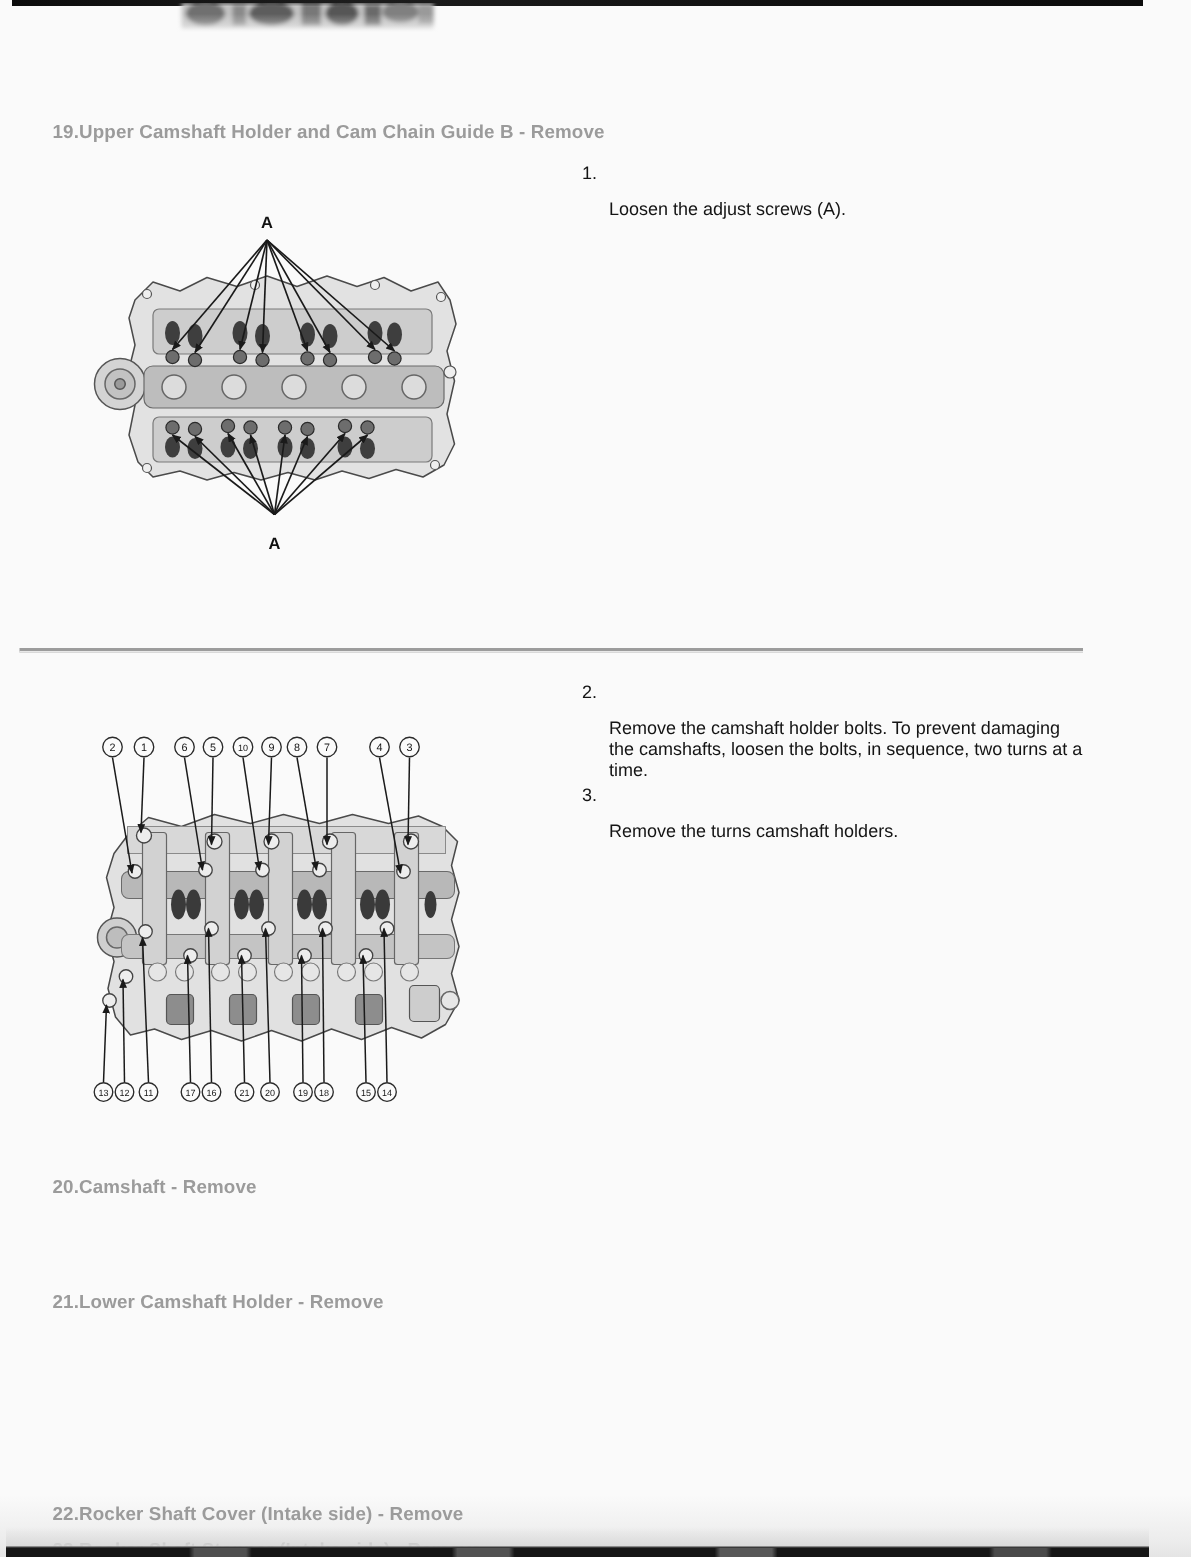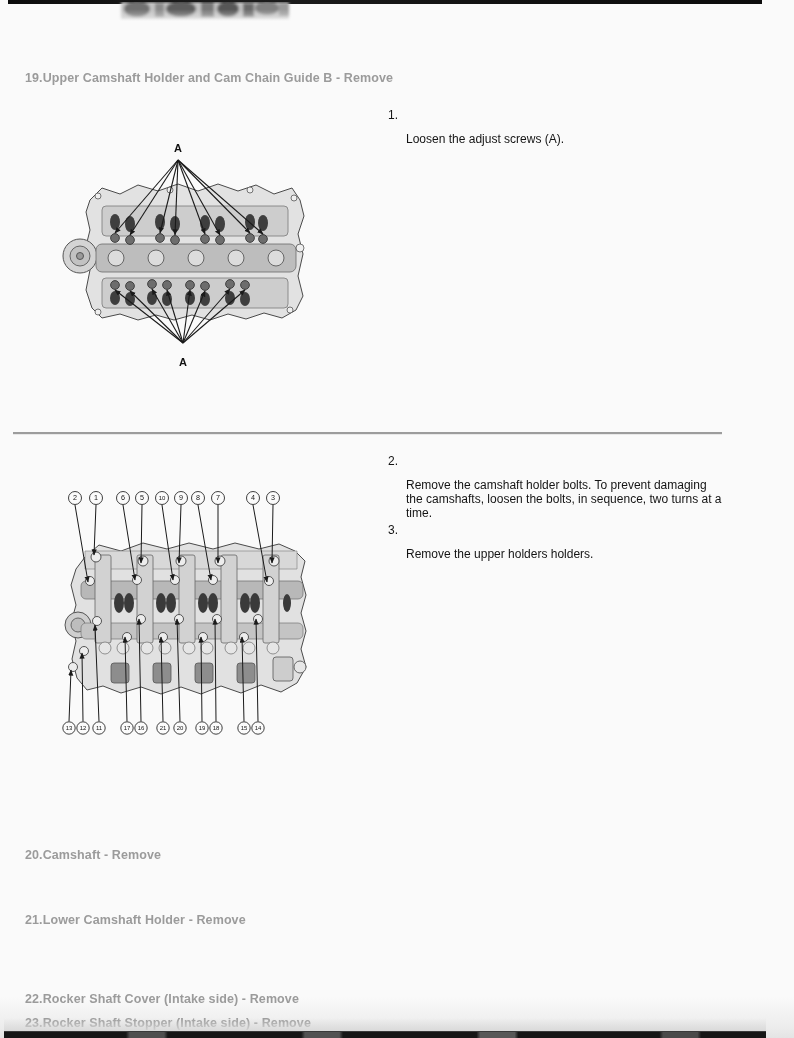--- a/index.html
+++ b/index.html
@@ -20,24 +20,24 @@
       #525252 39.5% 44%, #161616 44.5% 62%, #585858 62.5% 67%,
       #161616 67.5% 86%, #4a4a4a 86.5% 91%, #161616 91.5% 100%);
     border-top:1px solid #3a3a3a;
   }
   .bottom-fade{
     position:absolute;left:4px;bottom:6px;width:762px;height:14px;
     background:linear-gradient(rgba(250,250,250,0), #d9d9d9);
   }
   .top-fragment{position:absolute;left:115px;top:2px;width:180px;height:29px;}
   .sec{
-    position:absolute;left:25px;margin:0;
+    position:absolute;left:25px;margin:10px;
     font-size:12.5px;font-weight:bold;color:#9b9b9b;letter-spacing:.1px;
   }
-  .h19{top:71px}.h20{top:848px}.h21{top:913px}.h22{top:992px}.h23{top:1016px}
+  .h19{top:71px}.h20{top:774px}.h21{top:851px}.h22{top:992px}.h23{top:1016px}
   .step{
     position:absolute;left:388px;display:flex;
     font-size:12px;line-height:13.8px;color:#141414;
   }
   .step .num{width:13px;flex:0 0 13px;}
   .step .txt{width:318px;margin-left:5px;margin-top:24px;}
   .s1{top:109px}.s2{top:455px}.s3{top:524px}
   .divider{
     position:absolute;left:13px;top:432px;width:709px;height:2px;
     background:#9c9c9c;border-bottom:1px solid #e8e8e8;
@@ -186,21 +186,21 @@
 
   <div class="divider"></div>
 
   <div class="step s2">
     <span class="num">2.</span>
     <span class="txt">Remove the camshaft holder bolts. To prevent damaging the camshafts, loosen the bolts, in sequence, two turns at a time.</span>
   </div>
 
   <div class="step s3">
     <span class="num">3.</span>
-    <span class="txt">Remove the upper holders holders.</span>
+    <span class="txt">Remove the turns camshaft holders.</span>
   </div>
 
   <div class="fig fig2">
     <svg width="270" height="252" viewBox="0 0 270 252">
       <defs>
         <marker id="ah2" markerWidth="8" markerHeight="8" refX="5.6" refY="2.6" orient="auto" markerUnits="userSpaceOnUse">
           <path d="M0,0 L6.2,2.6 L0,5.2 Z" fill="#1a1a1a"></path>
         </marker>
       </defs>
       <g stroke-linejoin="round">

